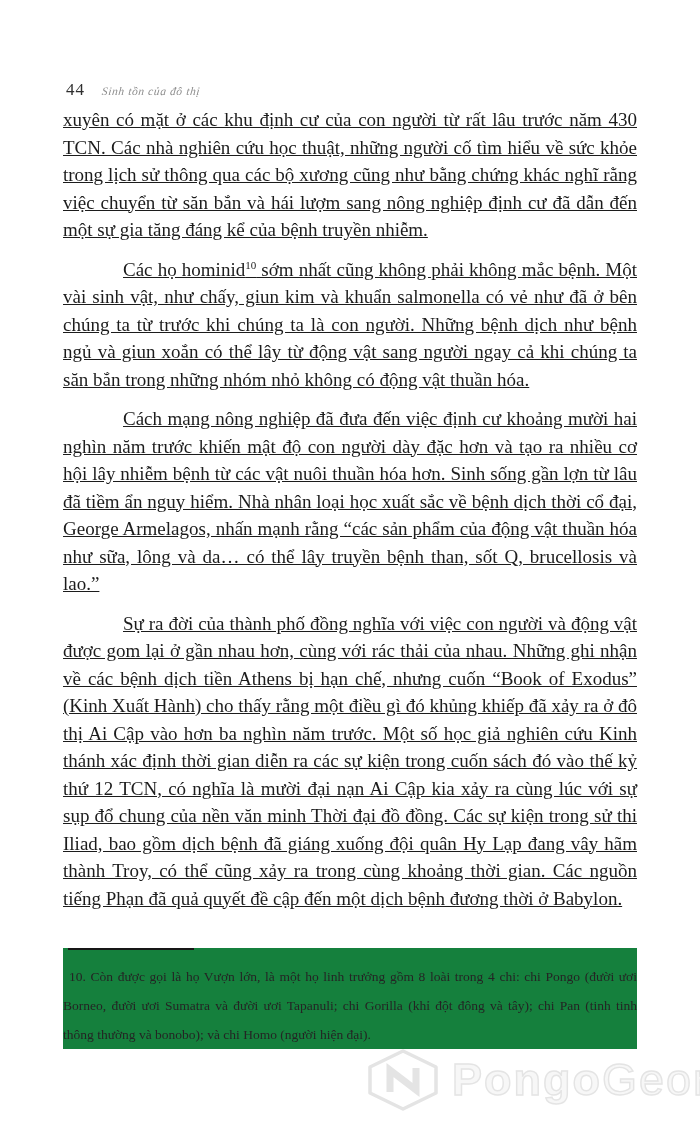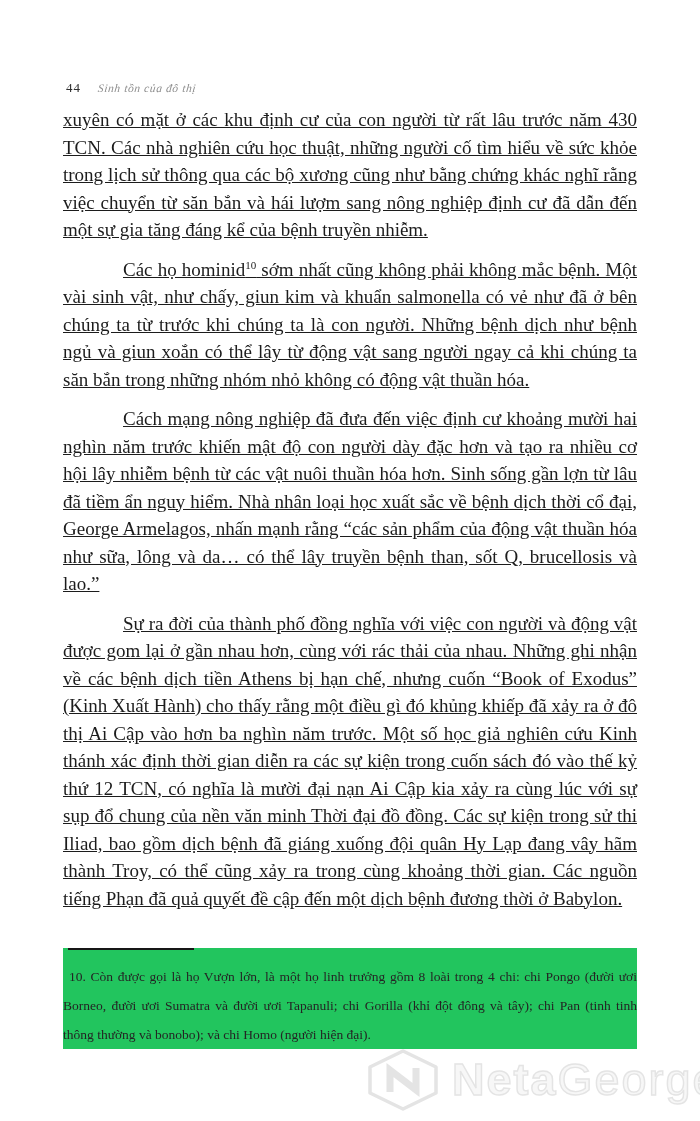--- a/index.html
+++ b/index.html
@@ -16,21 +16,21 @@
   
   .page-header {
     position: absolute;
     top: 80px;
     left: 66px;
     width: 572px;
     display: flex;
     align-items: baseline;
   }
   .page-number {
-    font-size: 13px;
+    font-size: 17px;
     color: #2e2e2e;
     letter-spacing: 1px;
   }
   .running-title {
     margin-left: 17px;
     font-style: italic;
     font-size: 11.5px;
     letter-spacing: 0.6px;
     color: #8d8d8d;
     transform: skewX(-6deg);
@@ -58,21 +58,21 @@
     line-height: 0;
     vertical-align: super;
   }
 
   
   .footnote-section {
     position: absolute;
     top: 948px;
     left: 63px;
     width: 574px;
-    background: #22c55e;
+    background: #15803d;
   }
   .footnote-rule {
     width: 126px;
     height: 2px;
     background: #161616;
     margin-left: 5px;
   }
   .footnote-text {
     margin: 12px 0 0 0;
     font-size: 13.5px;
@@ -124,16 +124,16 @@
   <footer class="footnote-section">
     <div class="footnote-rule"></div>
     <p class="footnote-text">10. Còn được gọi là họ Vượn lớn, là một họ linh trưởng gồm 8 loài trong 4 chi: chi Pongo (đười ươi Borneo, đười ươi Sumatra và đười ươi Tapanuli; chi Gorilla (khỉ đột đông và tây); chi Pan (tinh tinh thông thường và bonobo); và chi Homo (người hiện đại).</p>
   </footer>
 
   <div class="watermark">
     <svg class="wm-logo" width="78" height="64" viewBox="0 0 78 64" aria-hidden="true">
       <polygon points="39,3 72,19 72,45 39,61 6,45 6,19" fill="#ffffff" stroke="#e4e4e4" stroke-width="3.5" stroke-linejoin="round"></polygon>
       <path d="M26 44 L26 22 L52 42 L52 20" fill="none" stroke="#e4e4e4" stroke-width="7" stroke-linejoin="miter"></path>
     </svg>
-    <span class="wm-text"><span class="wm-neta">Neta</span><span class="wm-books">George</span><span class="wm-tld">vn</span></span>
+    <span class="wm-text"><span class="wm-neta">Pongo</span><span class="wm-books">George</span><span class="wm-tld">vn</span></span>
   </div>
 
 </div>
 
 </body></html>

